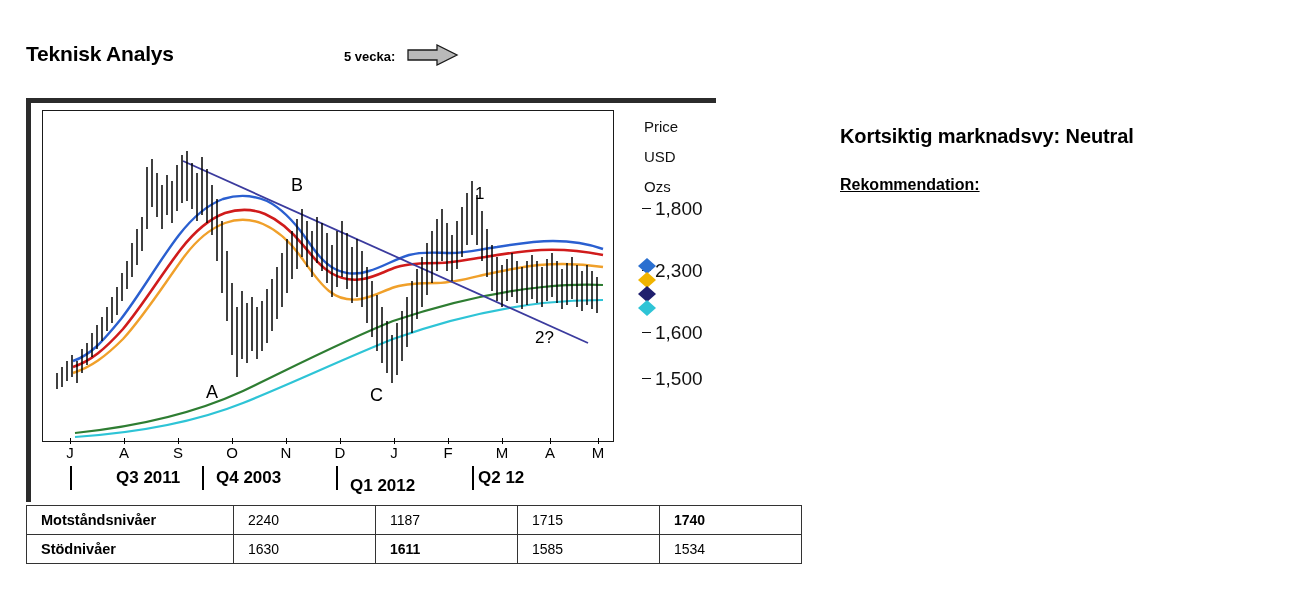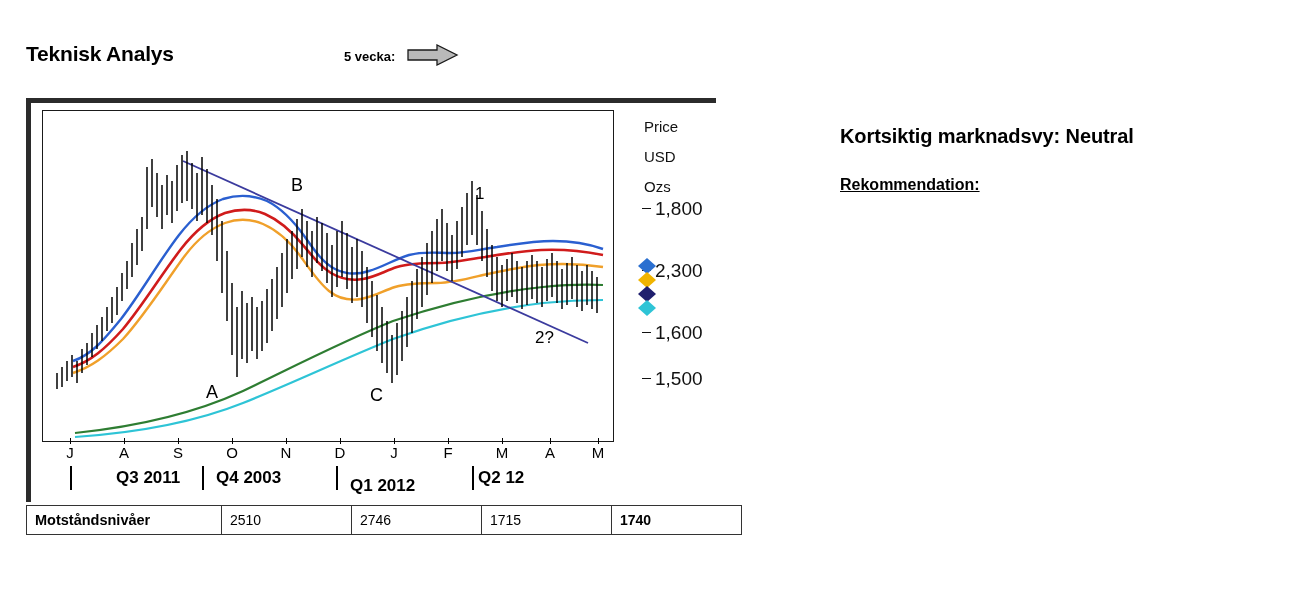--- a/index.html
+++ b/index.html
@@ -160,21 +160,21 @@
   
   #levels-table {
     position: absolute;
     left: 26px; top: 505px;
     border-collapse: collapse;
     font-size: 14px;
   }
   #levels-table td {
     border: 1px solid #333333;
     height: 26px;
-    padding: 1px 8px;
+    padding: 1px 14px;
     vertical-align: middle;
   }
   #levels-table td.rowhead {
     width: 178px;
     font-weight: bold;
     font-size: 14.5px;
   }
   #levels-table td.val {
     width: 113px;
   }
@@ -436,24 +436,31 @@
     <div class="quarter-label" style="left:316px;margin-top:8px;">Q1 2012</div>
     <div class="quarter-sep" style="left:438px;"></div>
     <div class="quarter-label" style="left:444px;">Q2 12</div>
   </div>
 </div>
 
 <table id="levels-table">
   <tbody>
       <tr>
     <td class="rowhead">Motståndsnivåer</td>
-    <td class="val">2510</td>
-    <td class="val">2746</td>
+    <td class="val">2240</td>
+    <td class="val">1187</td>
     <td class="val">1715</td>
     <td class="val bold">1740</td>
+  </tr>
+  <tr>
+    <td class="rowhead">Stödnivåer</td>
+    <td class="val">1630</td>
+    <td class="val bold">1611</td>
+    <td class="val">1585</td>
+    <td class="val">1534</td>
   </tr>
 </tbody>
   </table>
 
 <div id="right-col">
   <div id="market-view">Kortsiktig marknadsvy: Neutral</div>
   <div id="recommendation">Rekommendation:</div>
 </div>
 
 </body></html>

